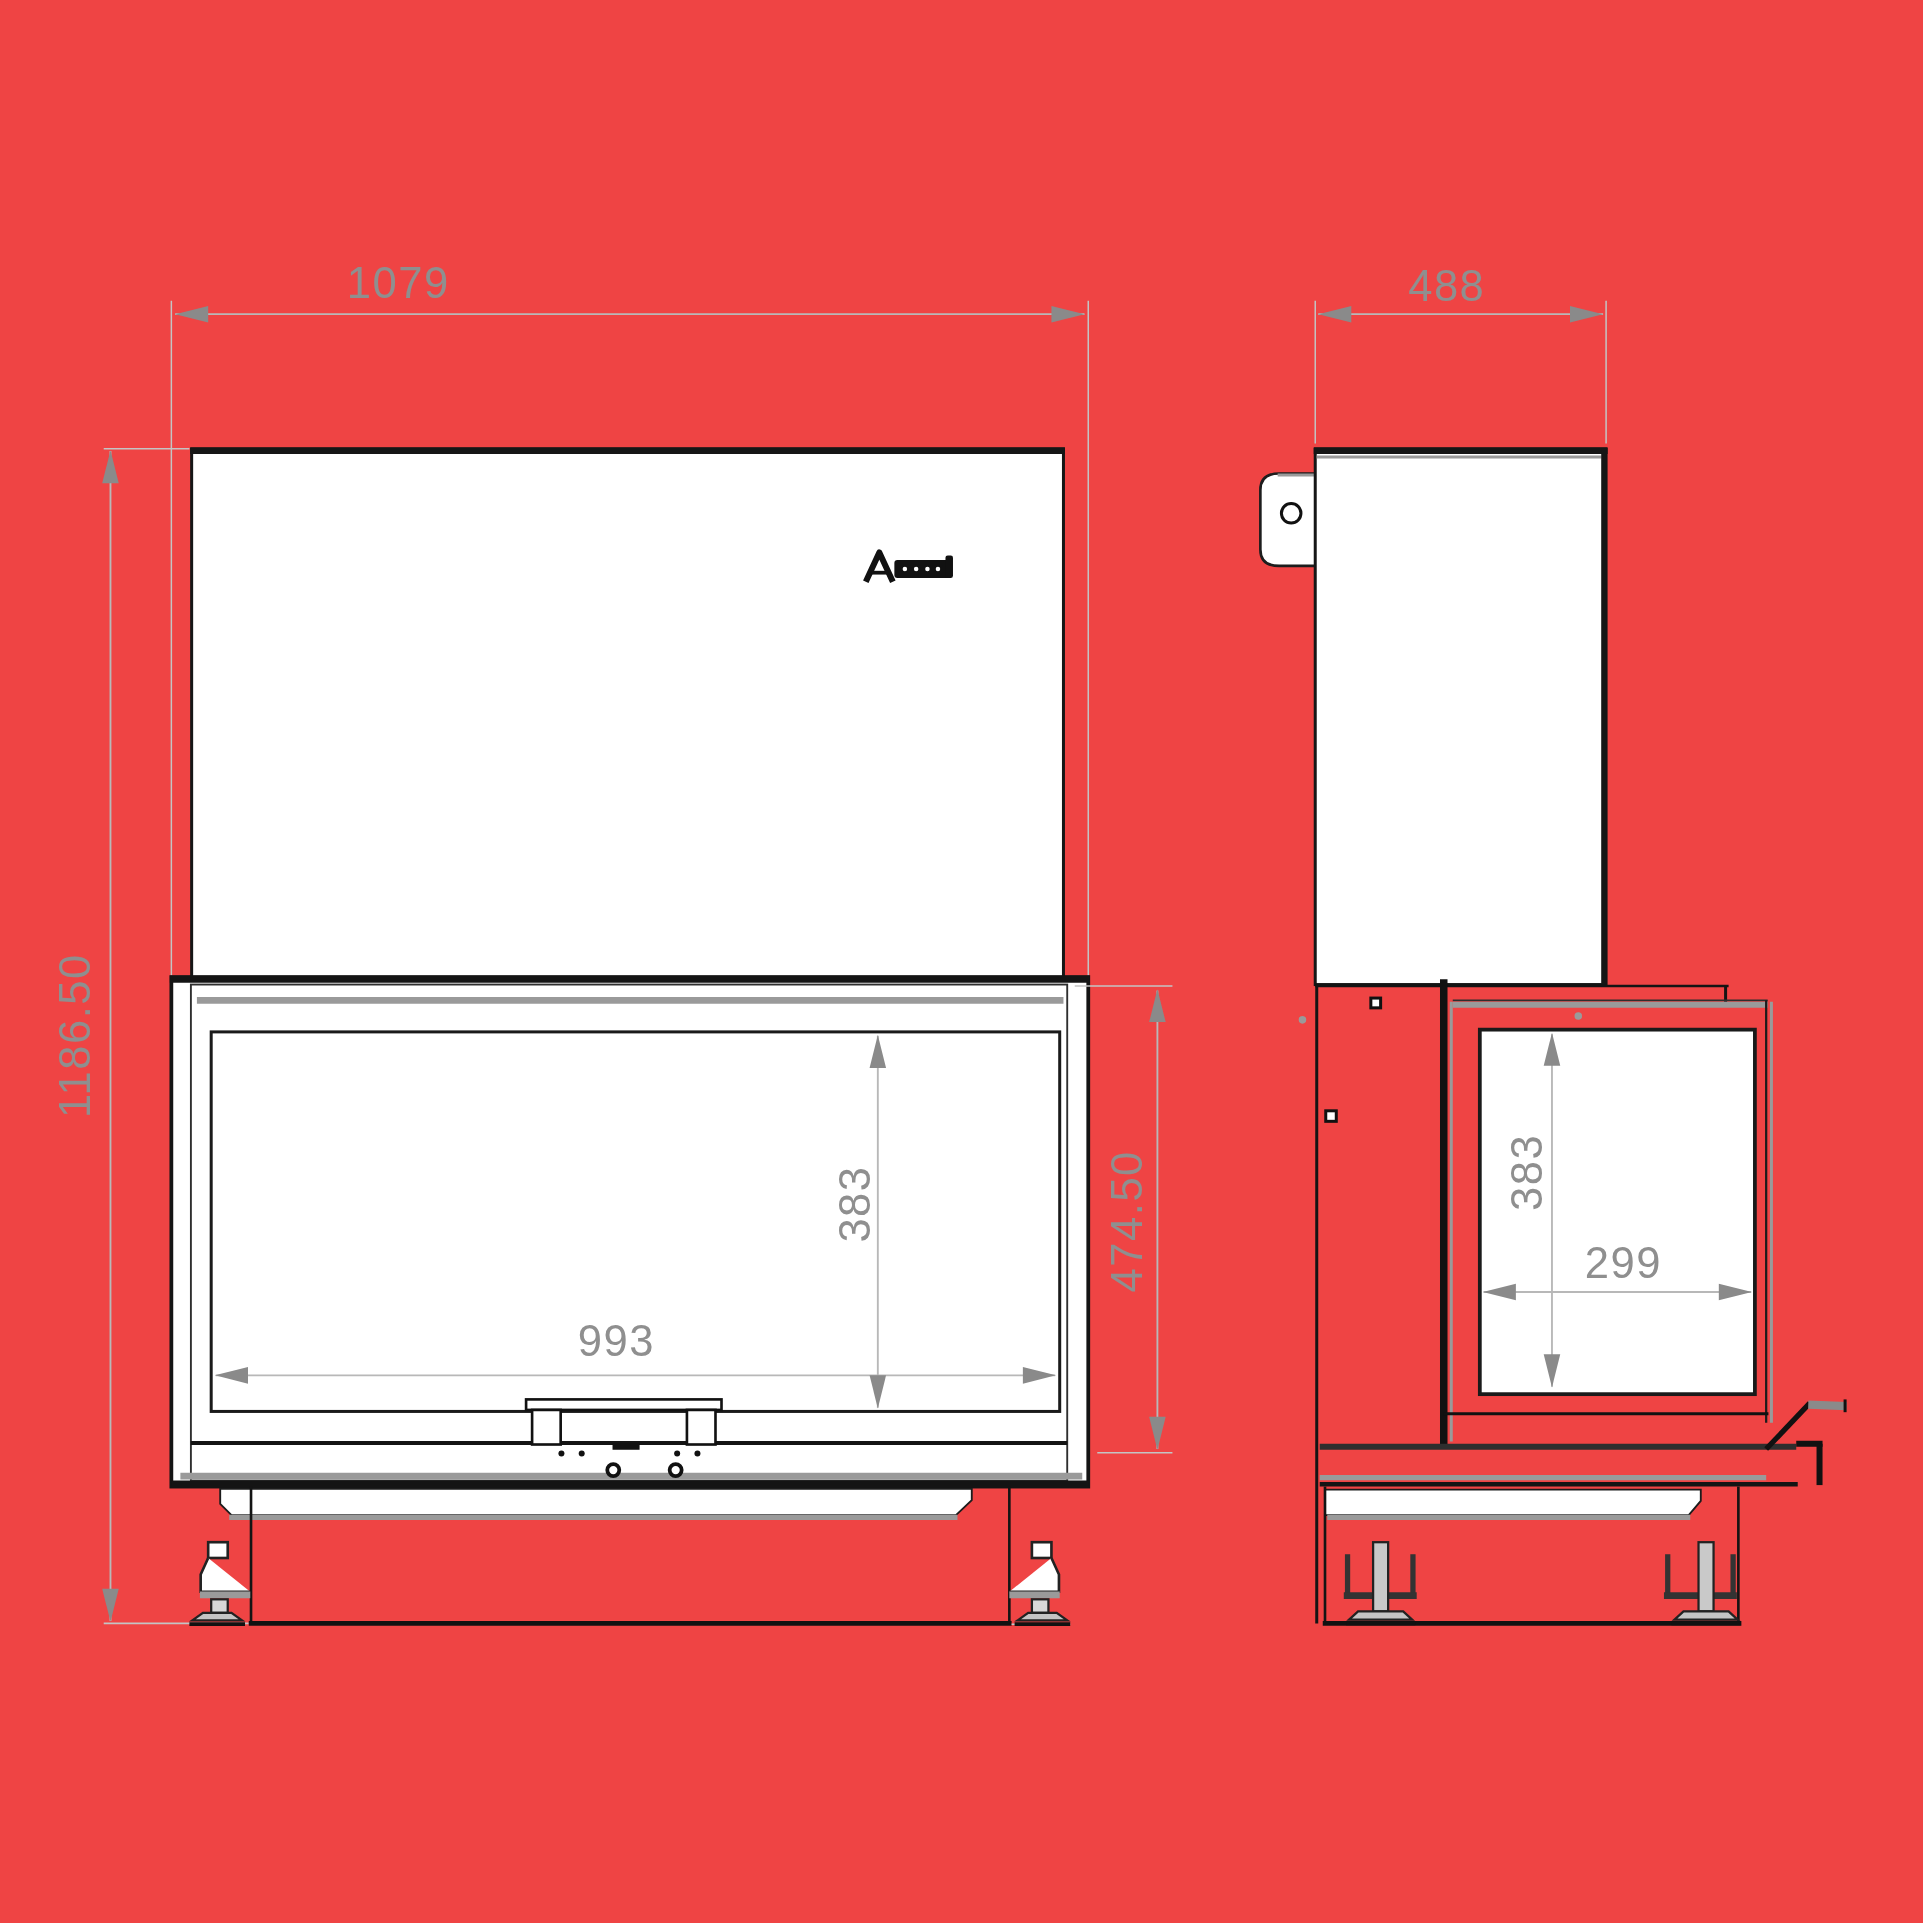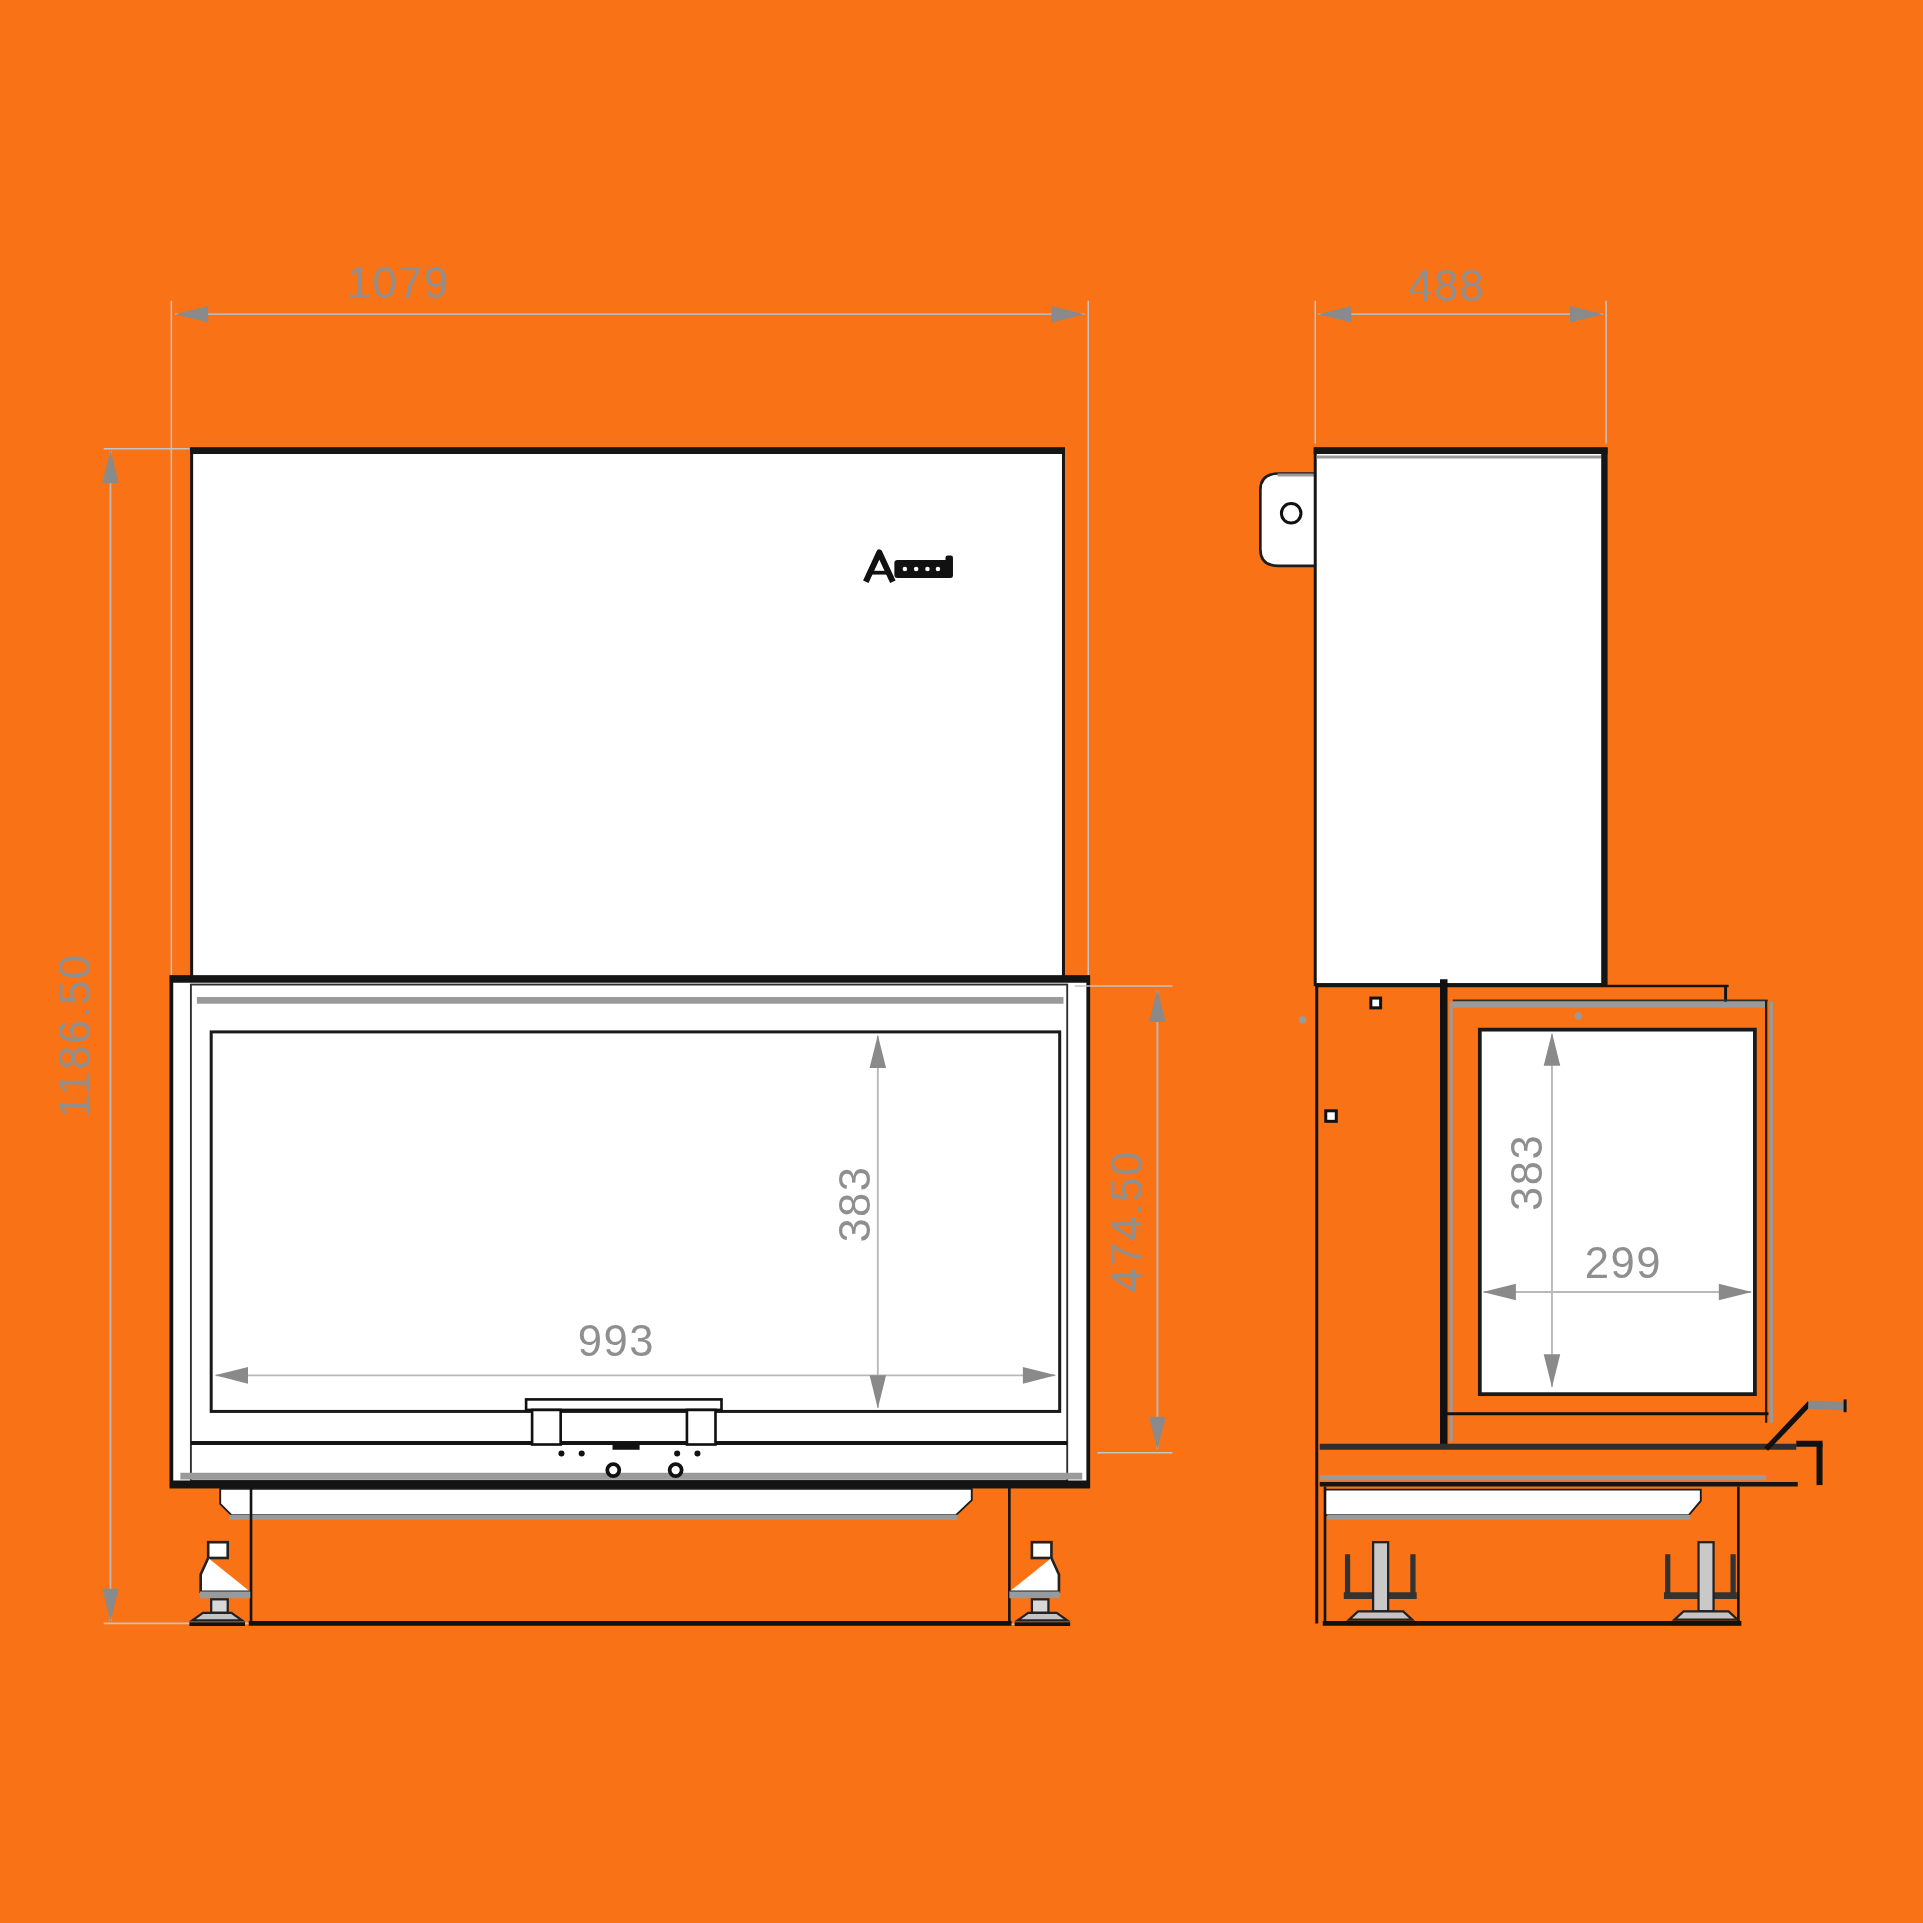--- a/index.html
+++ b/index.html
@@ -1,16 +1,16 @@
 <!DOCTYPE html>
 <html style="font-size:12px"><head>
 <meta charset="utf-8">
 <style>
   html,body{margin:0;padding:0;background:#ffffff;}
-  .page{position:relative;width:1924px;height:1924px;background:#f97316;overflow:hidden;}
+  .page{position:relative;width:1924px;height:1924px;background:#ef4444;overflow:hidden;}
   svg{display:block;}
   text.dim{
     font-family:"Liberation Sans", sans-serif;
     font-size:58px;
     letter-spacing:2px;
     fill:#8f8f8f;
     font-weight:400;
   }
 </style>
 </head>

